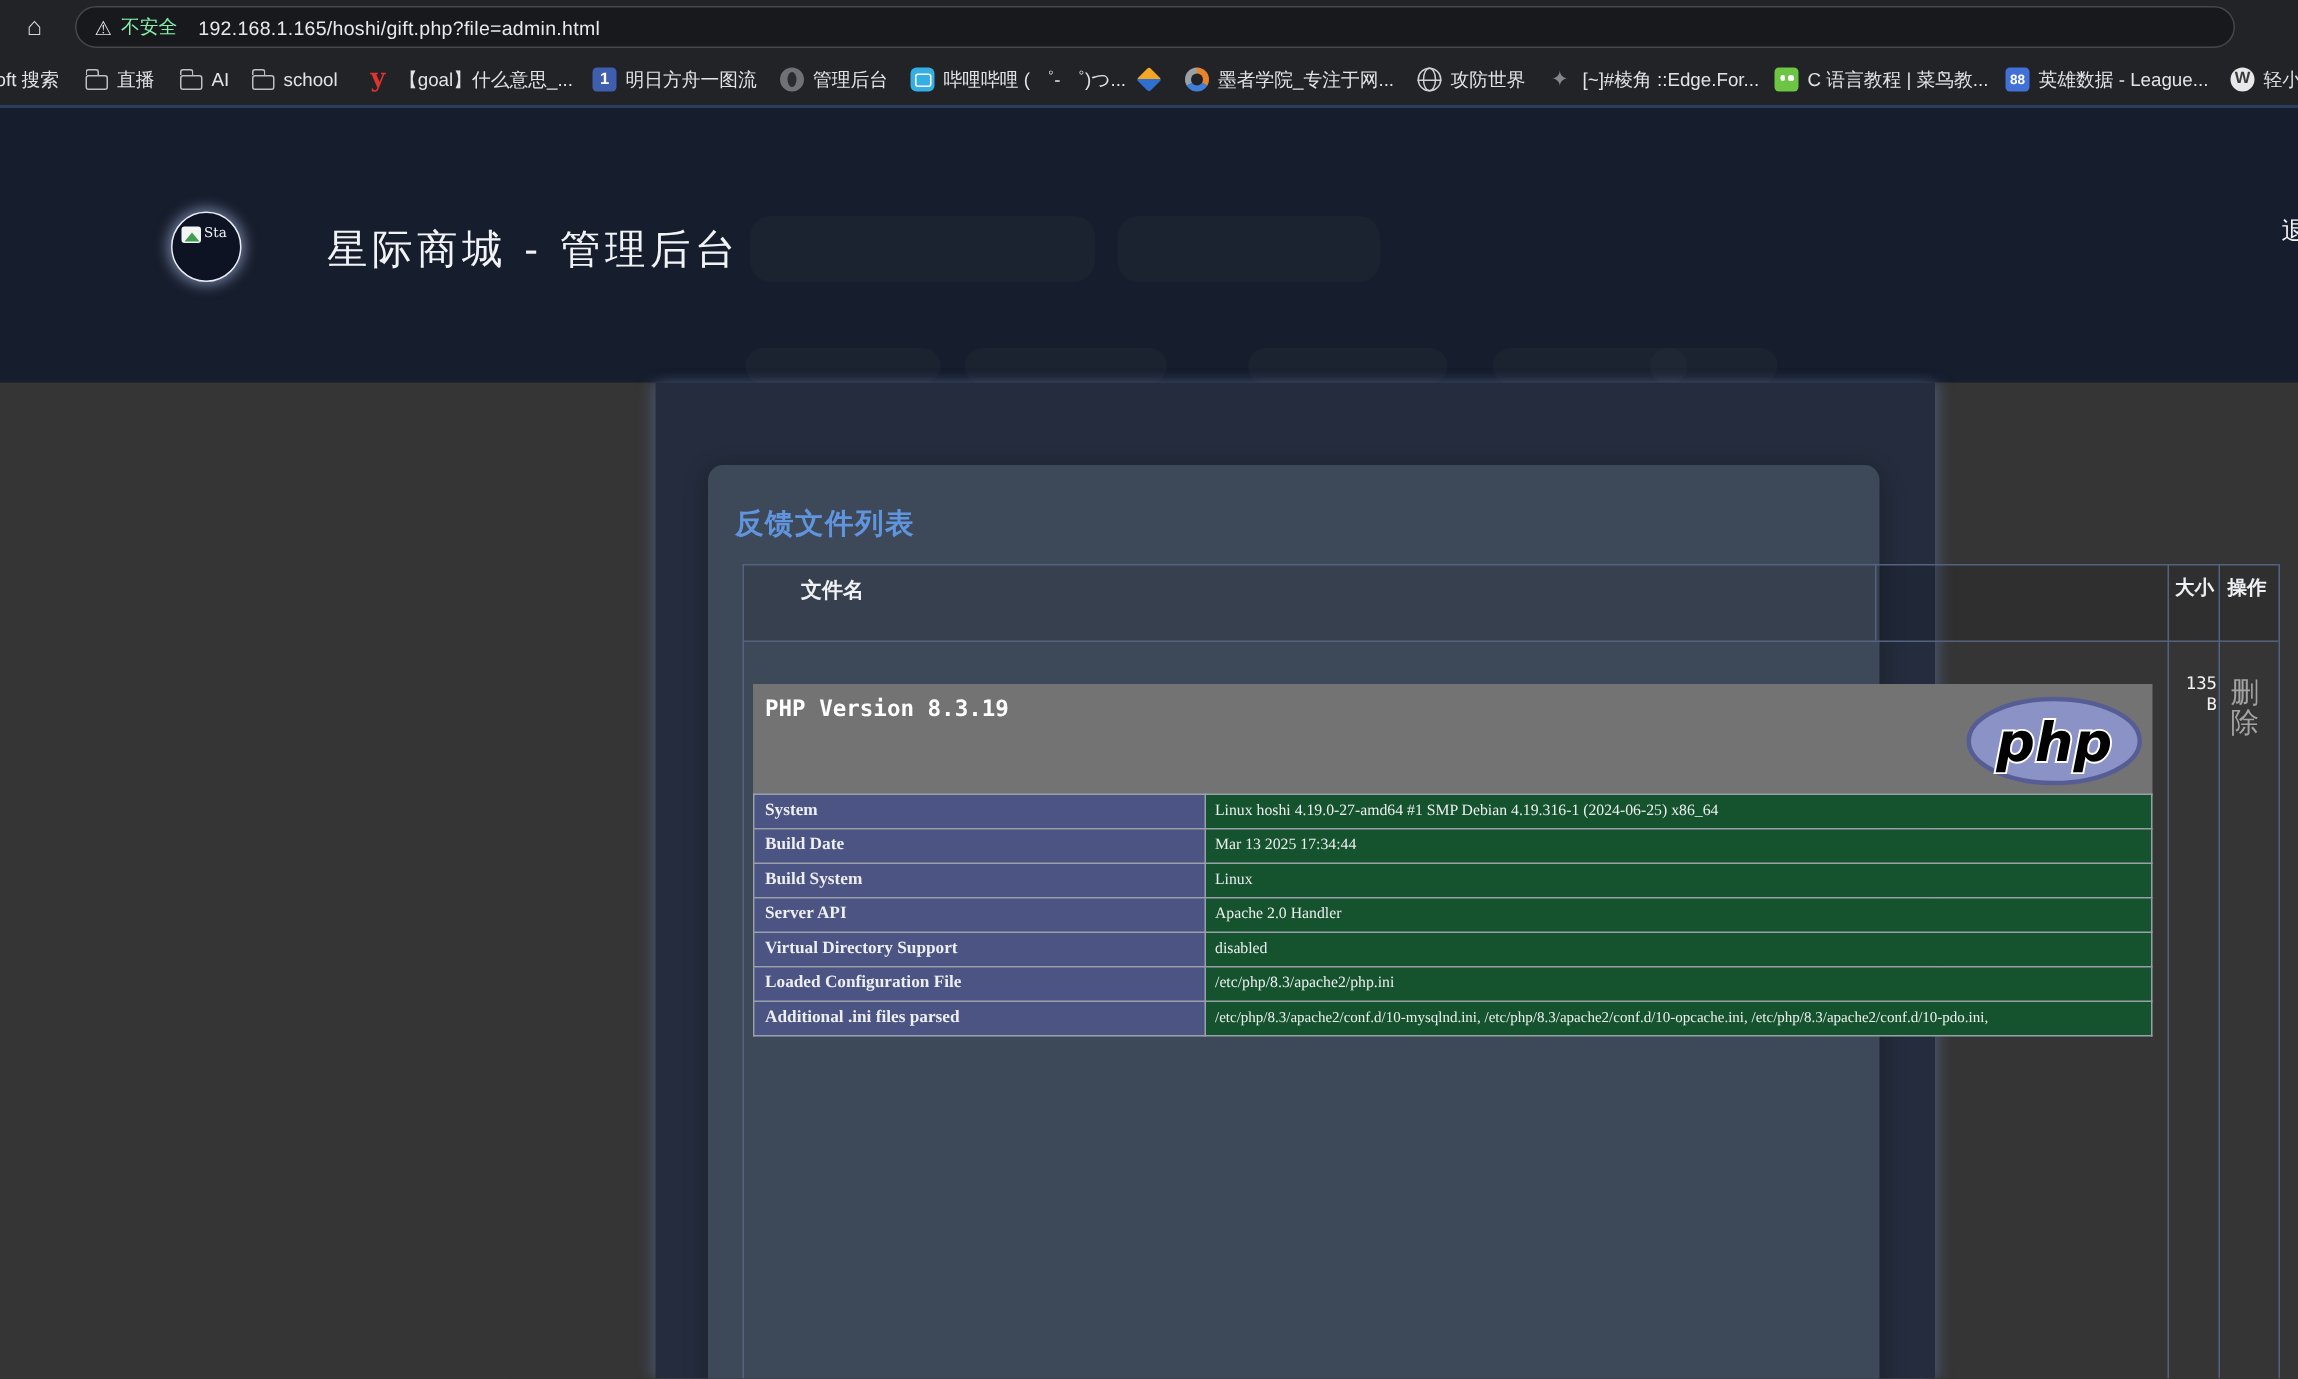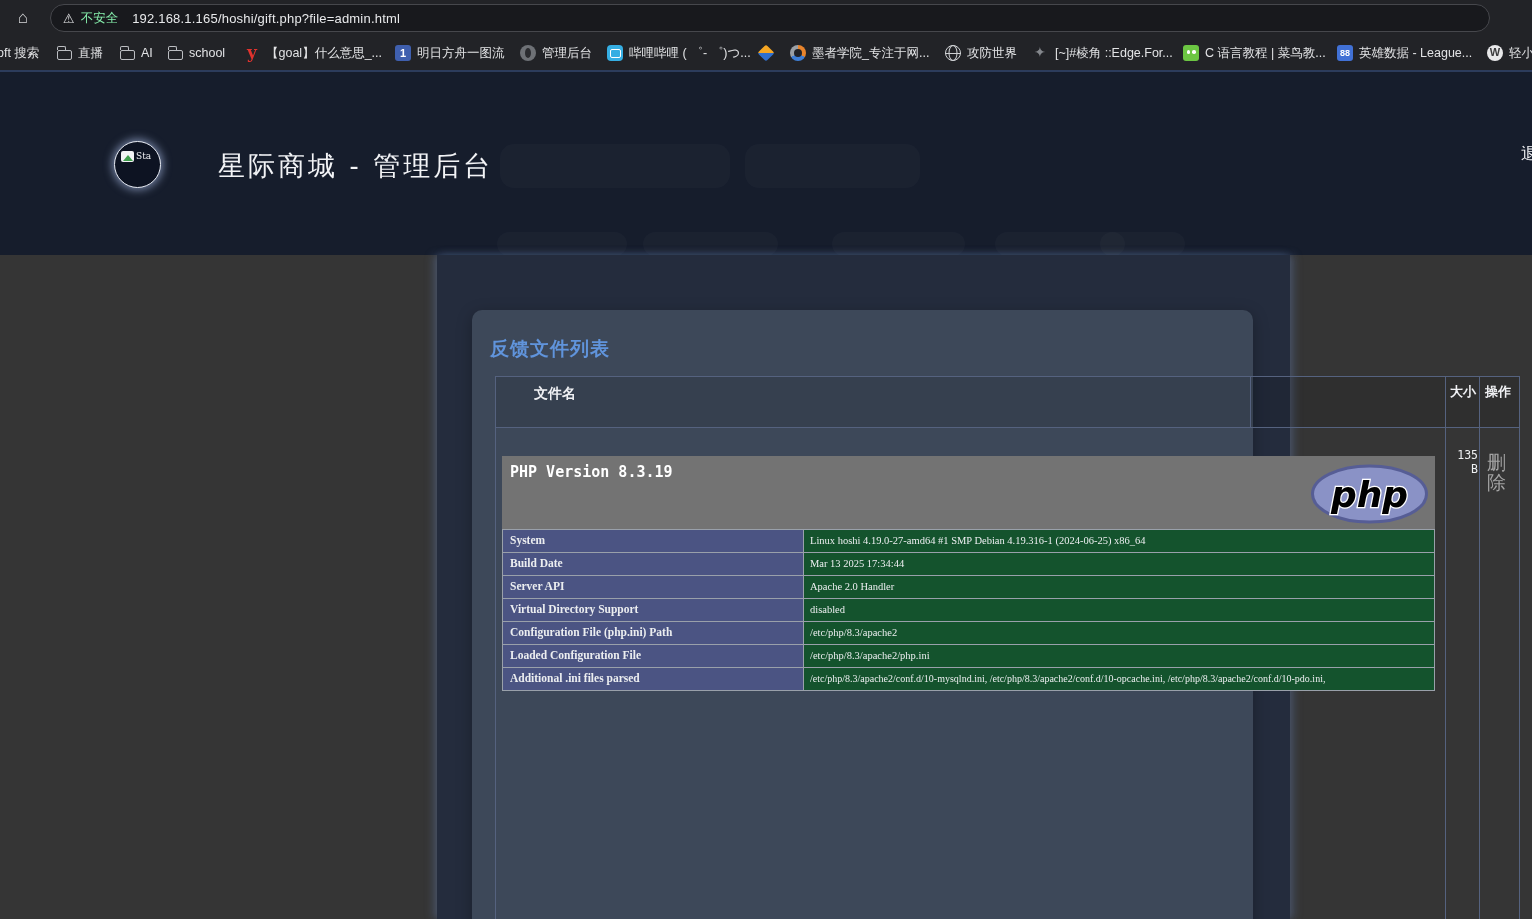--- a/index.html
+++ b/index.html
@@ -223,32 +223,32 @@
     <tbody>
         <tr>
           <td class="e">System</td>
           <td class="v">Linux hoshi 4.19.0-27-amd64 #1 SMP Debian 4.19.316-1 (2024-06-25) x86_64</td>
         </tr>
     <tr>
           <td class="e">Build Date</td>
           <td class="v">Mar 13 2025 17:34:44</td>
         </tr>
     <tr>
+          <td class="e">Build System</td>
+          <td class="v">Linux</td>
+        </tr>
+    <tr>
           <td class="e">Server API</td>
           <td class="v">Apache 2.0 Handler</td>
         </tr>
     <tr>
           <td class="e">Virtual Directory Support</td>
           <td class="v">disabled</td>
         </tr>
     <tr>
-          <td class="e">Configuration File (php.ini) Path</td>
-          <td class="v">/etc/php/8.3/apache2</td>
-        </tr>
-    <tr>
           <td class="e">Loaded Configuration File</td>
           <td class="v">/etc/php/8.3/apache2/php.ini</td>
         </tr>
     <tr>
           <td class="e">Additional .ini files parsed</td>
           <td class="v v-list"><span class="tok">/etc/php/8.3/apache2/conf.d/10-mysqlnd.ini, </span><span class="tok">/etc/php/8.3/apache2/conf.d/10-opcache.ini, </span><span class="tok">/etc/php/8.3/apache2/conf.d/10-pdo.ini, </span></td>
         </tr>
   </tbody>
     </table>
 

